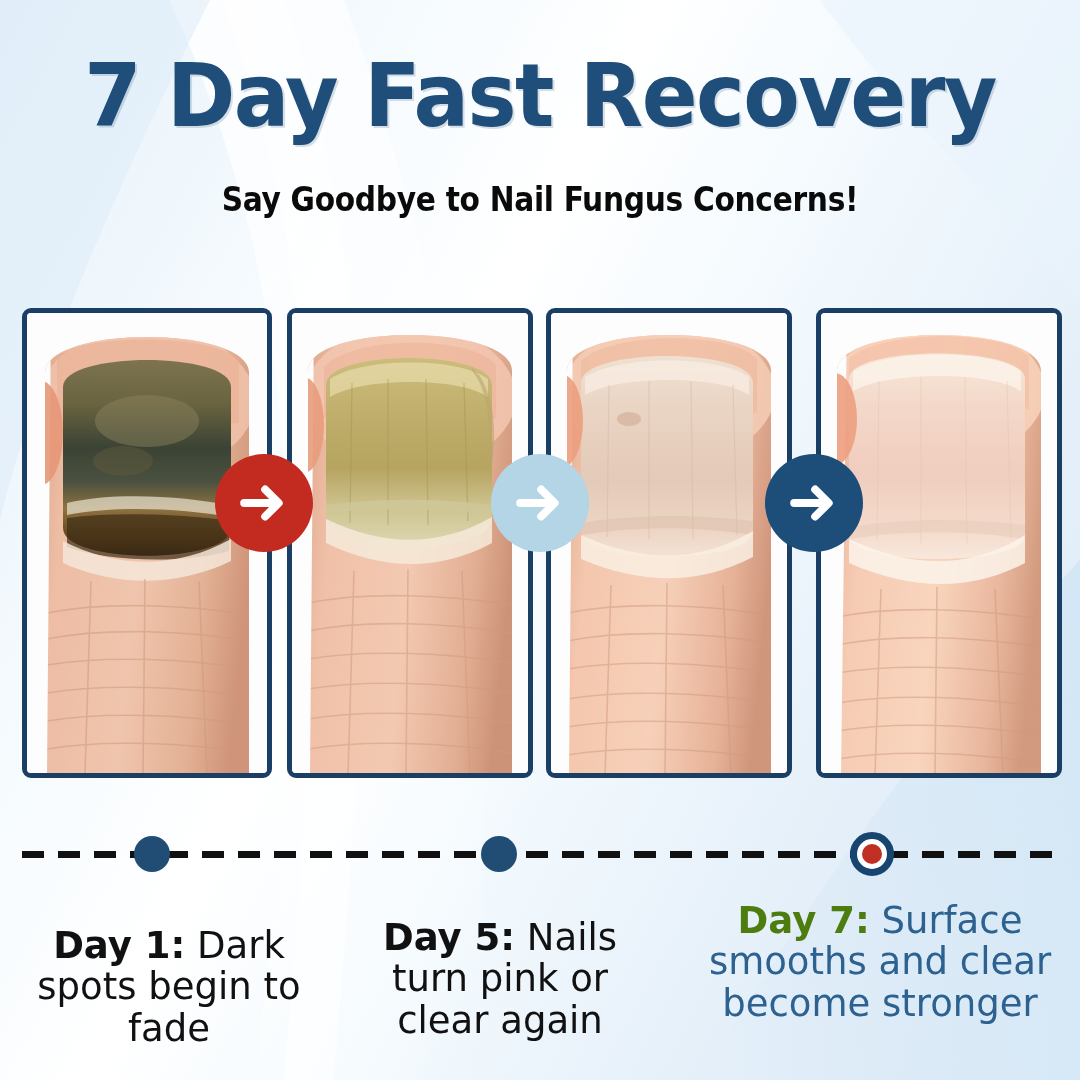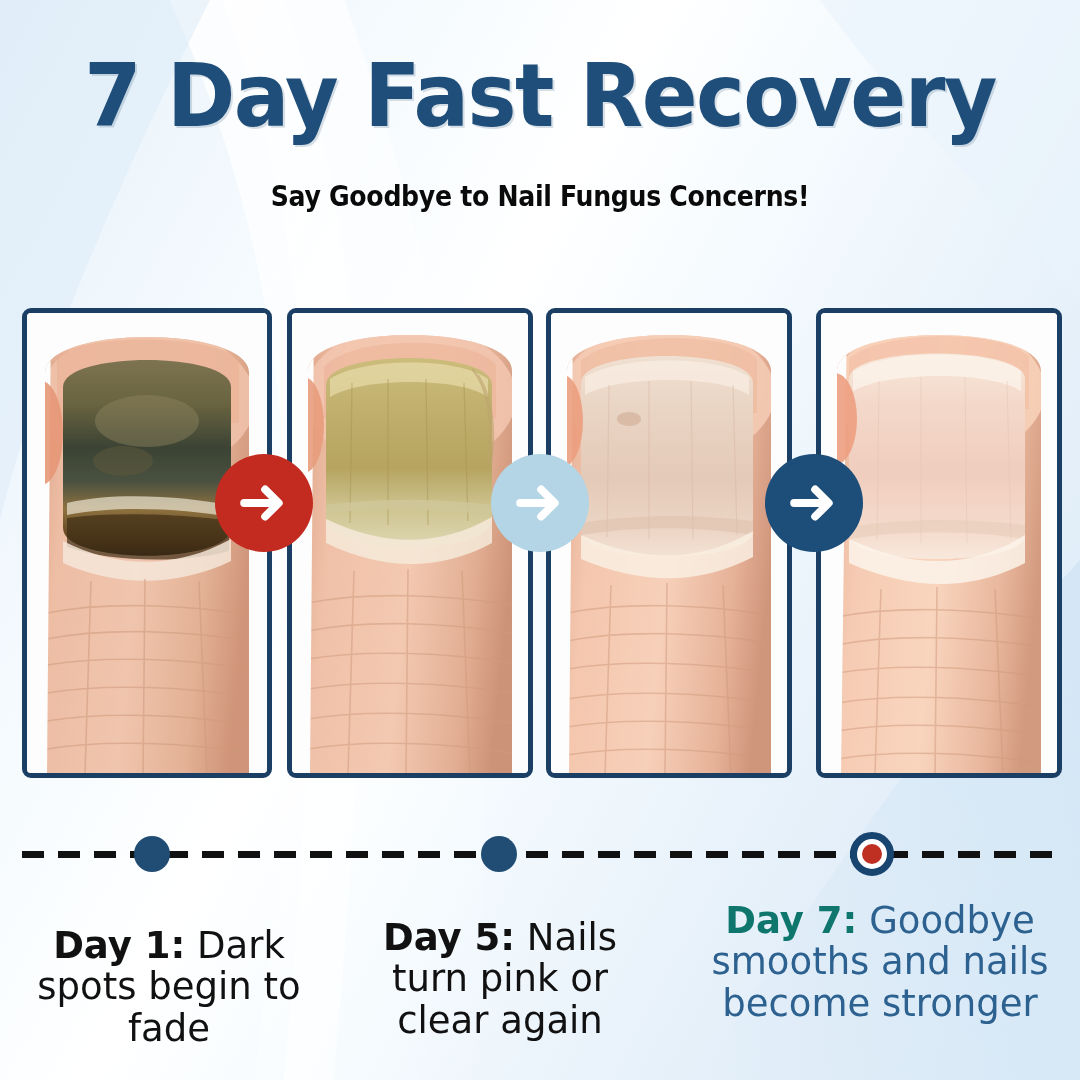--- a/index.html
+++ b/index.html
@@ -28,21 +28,21 @@
     letter-spacing:-1.5px;
     color:#1e4e79;
     line-height:1;
     margin-top:52px;
     text-shadow:2px 2px 0 rgba(20,60,100,0.16);
     transform:scaleX(1.04);
   }
   .subtitle {
     font-family:"DejaVu Sans Condensed","Liberation Sans Narrow","Liberation Sans",sans-serif;
     font-weight:800;
-    font-size:28px;
+    font-size:33px;
     color:#0a0a0a;
     margin-top:40px;
     letter-spacing:-0.3px;
     transform:scaleX(1.0);
   }
 
   
   .strip { position:absolute; left:0; top:308px; width:1080px; height:470px; }
   .panel {
     position:absolute; top:0; height:470px;
@@ -85,21 +85,21 @@
 
   
   .captions { position:absolute; left:0; top:900px; width:1080px; }
   .caption {
     position:absolute; text-align:center;
     font-family:"DejaVu Sans","Liberation Sans",sans-serif;
     font-size:37px; line-height:1.12; color:#111;
   }
   .caption b { font-weight:800; }
   .caption.accent { color:#2c6190; }
-  .caption.accent b { color:#0f766e; }
+  .caption.accent b { color:#4d7c0f; }
 </style>
 </head>
 <body>
 
 <div id="bg">
   <svg id="bg-swoosh" viewBox="0 0 1080 1080" preserveAspectRatio="none">
     <defs>
       <linearGradient id="sw" x1="0" y1="0" x2="1" y2="1">
         <stop offset="0%" stop-color="#ffffff" stop-opacity=".95"></stop>
         <stop offset="100%" stop-color="#ffffff" stop-opacity="0"></stop>
@@ -370,15 +370,15 @@
 </div>
 
 <div class="captions">
   <div class="caption" style="left:24px; width:290px;margin-top:25px;">
     <b>Day 1:</b><span> Dark spots begin to fade</span>
   </div>
   <div class="caption" style="left:358px; width:284px;margin-top:17px;">
     <b>Day 5:</b><span> Nails turn pink or clear again</span>
   </div>
   <div class="caption accent" style="left:700px; width:360px;">
-    <b>Day 7:</b><span> Goodbye smooths and nails become stronger</span>
+    <b>Day 7:</b><span> Surface smooths and clear become stronger</span>
   </div>
 </div>
 
 </body></html>

